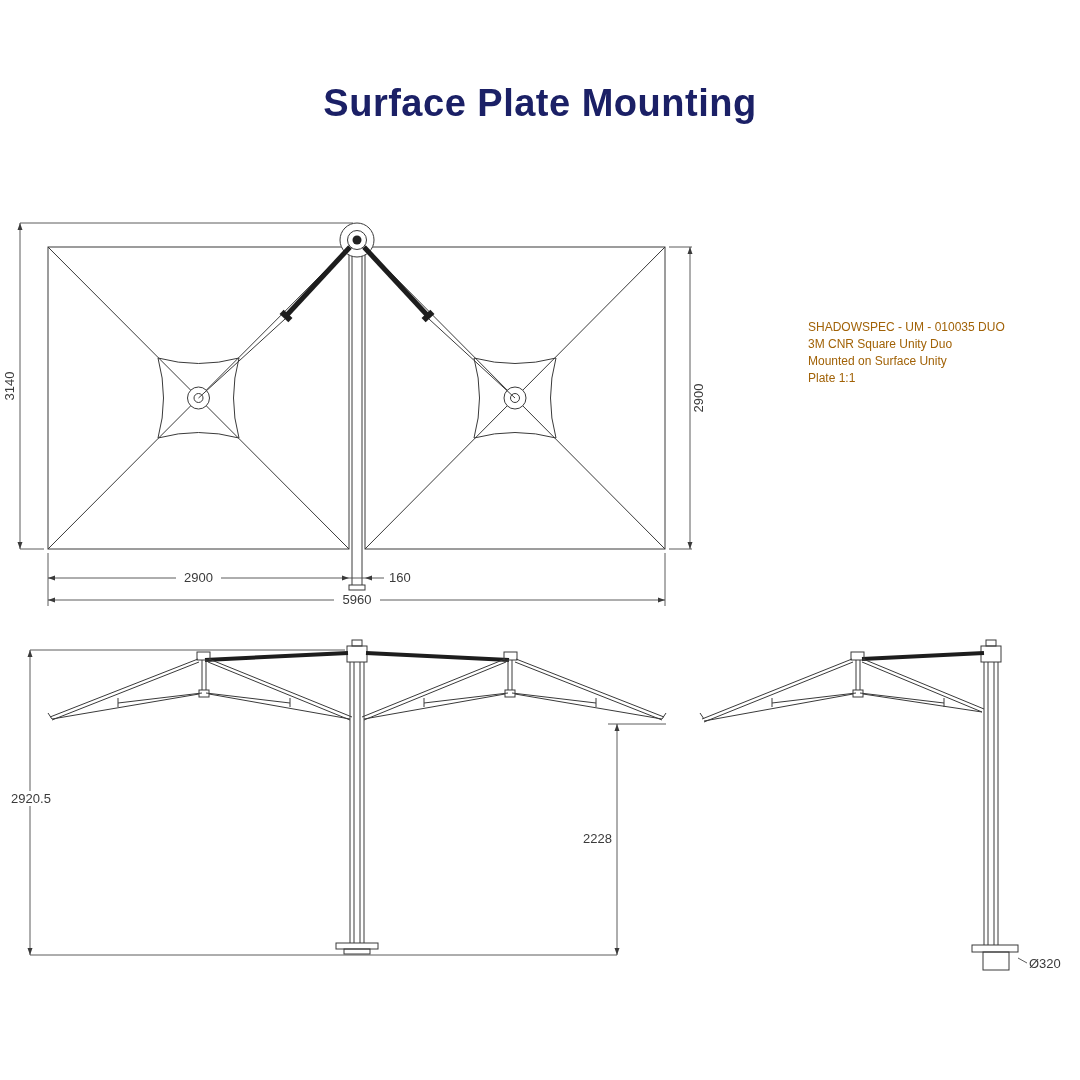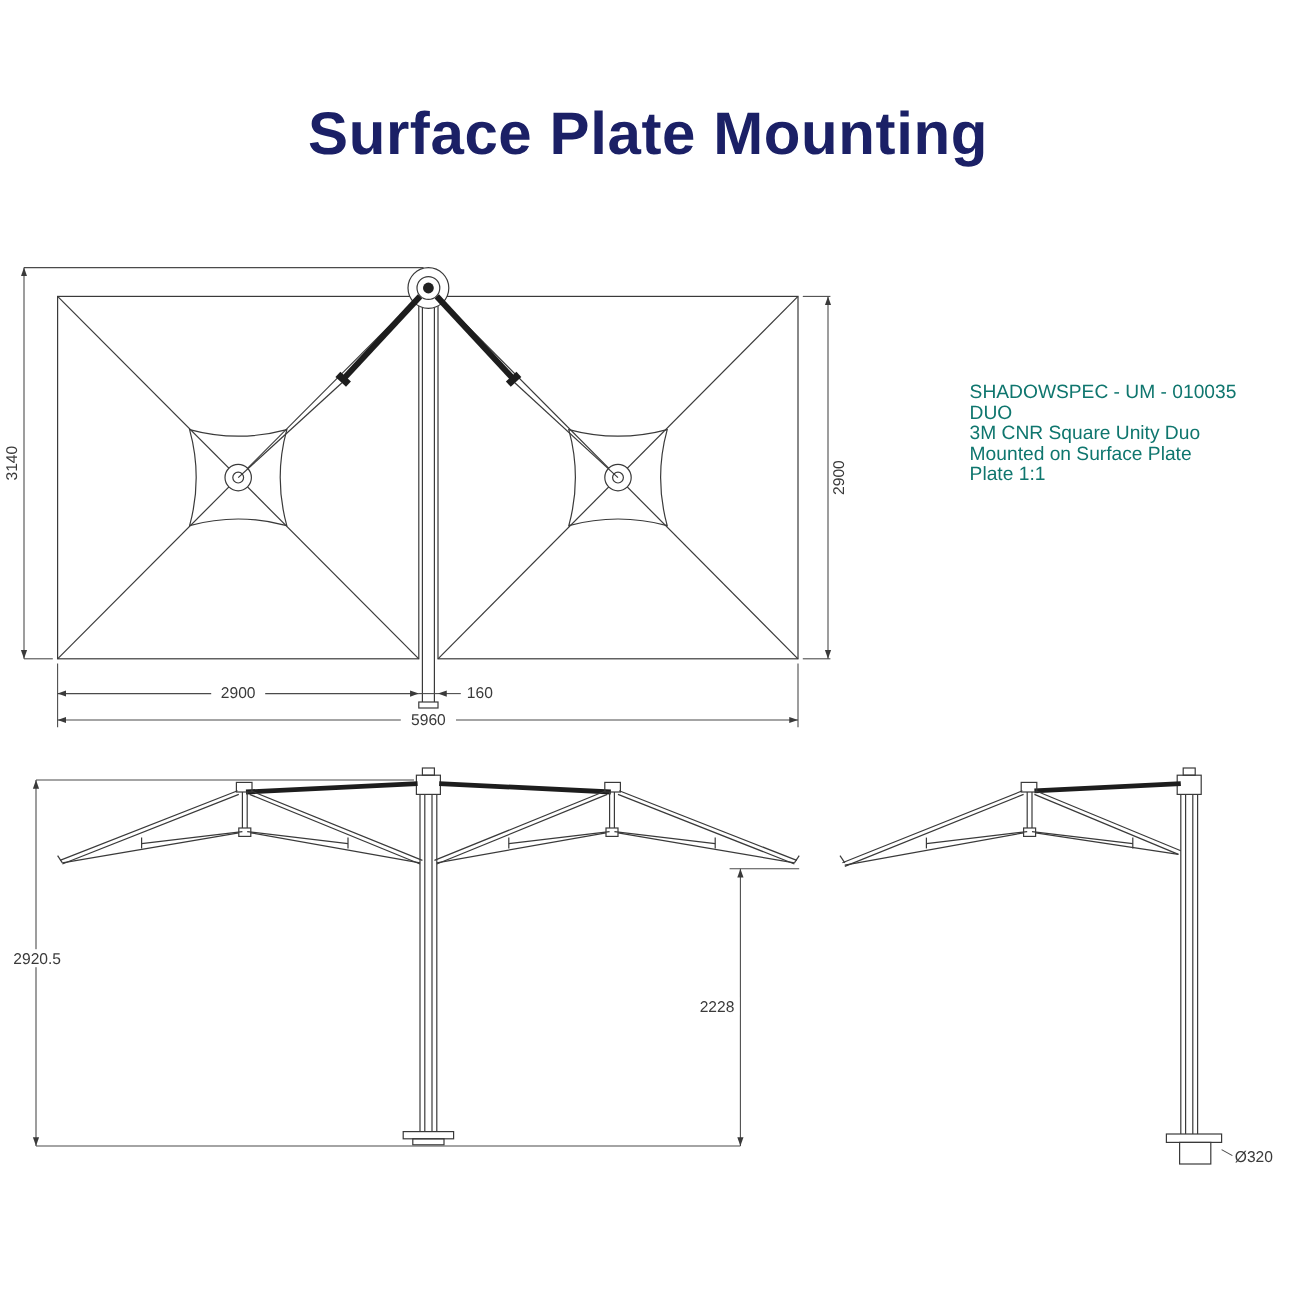--- a/index.html
+++ b/index.html
@@ -2,26 +2,26 @@
 <html><head>
 <meta charset="utf-8">
 <style>
   html,body{margin:0;padding:0;background:#ffffff;}
   .page{
     position:relative;width:1080px;height:1080px;background:#ffffff;
     font-family:"Liberation Sans",sans-serif;overflow:hidden;
   }
   .title{
     position:absolute;top:82px;left:0;width:100%;
-    text-align:center;font-size:50px;font-weight:bold;
+    text-align:center;font-size:38px;font-weight:bold;
     color:#1b2066;letter-spacing:0.5px;
   }
   .annotation{
     position:absolute;left:808px;top:319px;width:240px;
-    font-size:16px;line-height:17px;color:#0f766e;
+    font-size:12px;line-height:17px;color:#a16207;
   }
   svg{position:absolute;left:0;top:0;}
   .ln line,.ln rect,.ln path,.ln circle{stroke:#3a3a3a;stroke-width:1;fill:none;}
   .ln .thick{stroke:#1d1d1d;stroke-width:5;}
   .ln .thick2{stroke:#1d1d1d;stroke-width:4;}
   .ln .cap{stroke:#1d1d1d;stroke-width:6;}
   .ln .fillwhite{fill:#ffffff;}
   .ln .filldark{fill:#222222;stroke:none;}
   .dim line{stroke:#4a4a4a;stroke-width:0.9;fill:none;}
   .dim rect{stroke:none;}
@@ -32,21 +32,21 @@
 </head>
 <body>
 
 <div class="page">
 
   <div class="title">Surface Plate Mounting</div>
 
   <div class="annotation">
     <div>SHADOWSPEC - UM - 010035 DUO</div>
     <div>3M CNR Square Unity Duo</div>
-    <div>Mounted on Surface Plate</div>
+    <div>Mounted on Surface Unity</div>
     <div>Plate 1:1</div>
   </div>
 
   <svg width="1080" height="1080" viewBox="0 0 1080 1080">
     <defs>
       <marker id="arr" viewBox="0 0 10 10" refX="9" refY="5" markerWidth="9" markerHeight="9" orient="auto-start-reverse">
         <path d="M0,1.8 L9,5 L0,8.2 z" fill="#3a3a3a"></path>
       </marker>
     </defs>
 

